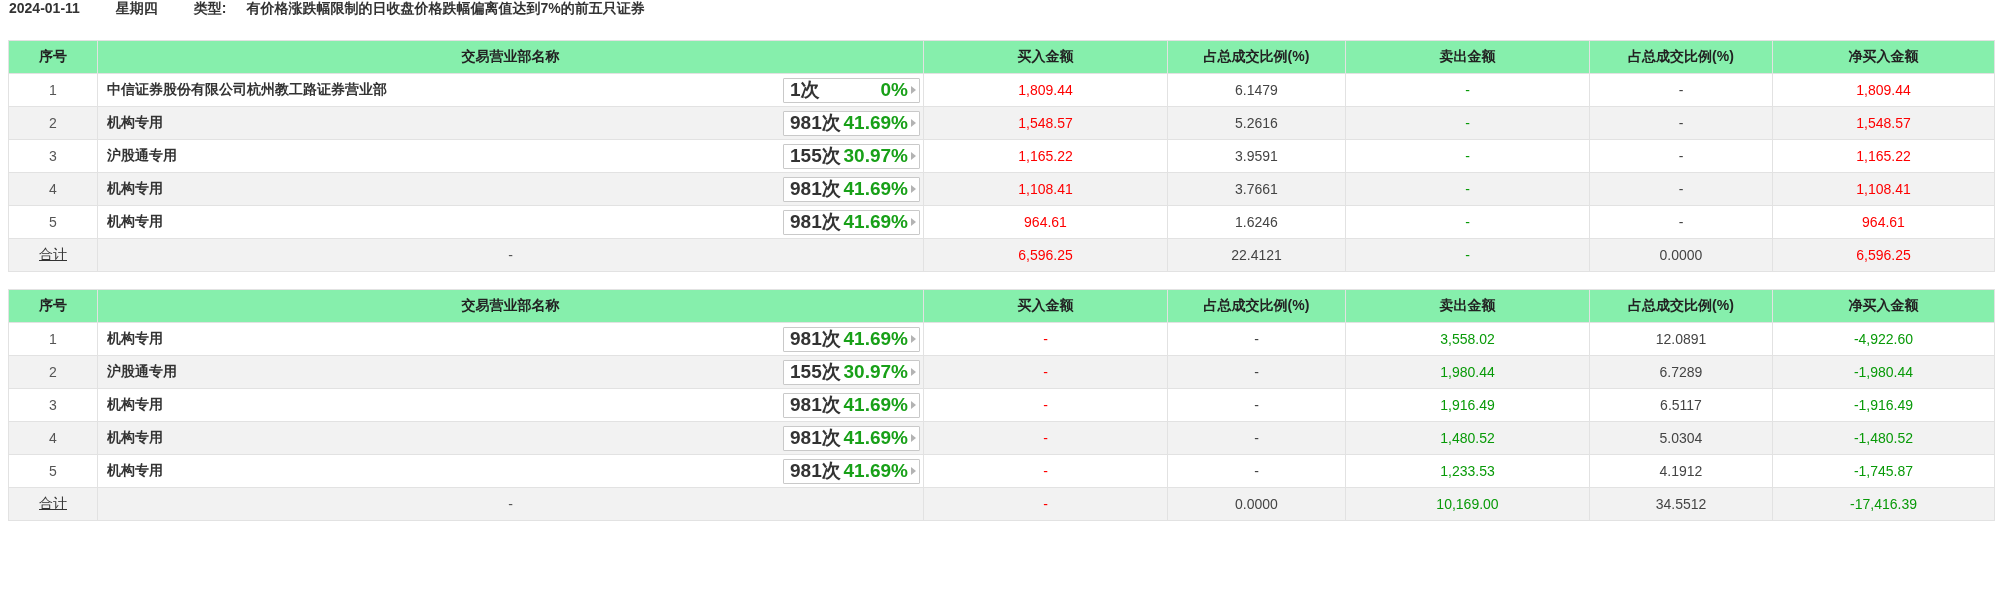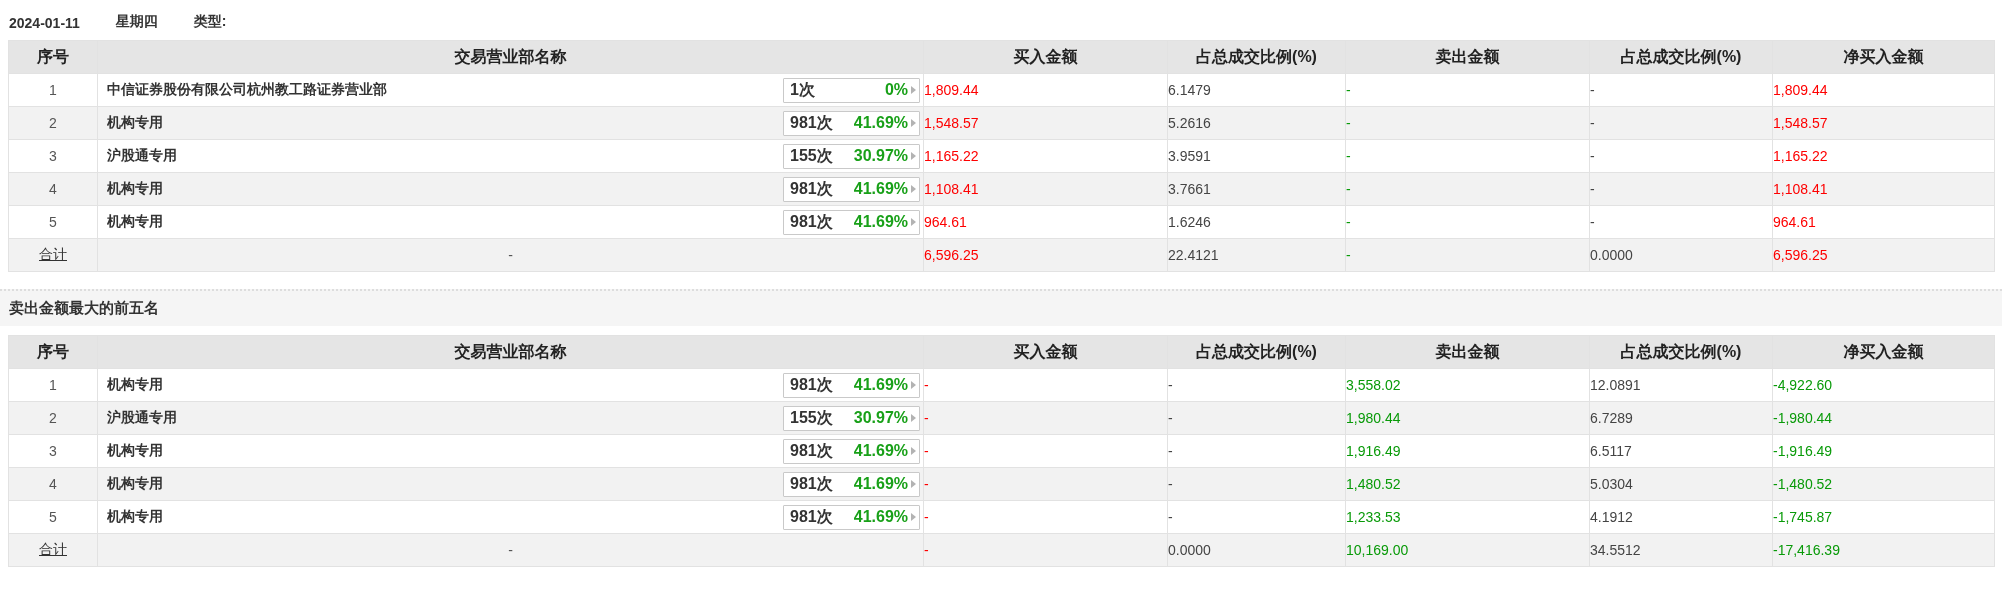--- a/index.html
+++ b/index.html
@@ -3,69 +3,70 @@
 <meta charset="utf-8">
 <style>
   html,body{margin:0;padding:0;background:#fff;}
   body{
     width:2002px;height:612px;overflow:hidden;
     font-family:"Liberation Sans","DejaVu Sans",sans-serif;
     color:#333;font-size:14px;
     --red:#fe0000;--green:#089a08;--dark:#444;--grayno:#555;
   }
   
-  .info-bar{height:31px;display:flex;align-items:flex-end;padding-left:9px;font-weight:bold;color:#333;}
+  .info-bar{height:31px;display:flex;align-items:flex-start;padding-left:9px;font-weight:bold;color:#333;}
   .info-bar .sp35{margin-right:36px;}
   .info-bar .sp10{margin-right:20px;}
   
   .section-band{
     border-top:2px dotted #ddd;background:#f5f5f5;height:35px;
     display:flex;align-items:center;padding-left:9px;
     font-weight:bold;font-size:15px;color:#333;
   }
   
   table{border-collapse:collapse;table-layout:fixed;margin:9px 8px 17px 8px;width:1986px;}
   col.c-no{width:89px;}col.c-name{width:826px;}col.c-buy{width:244px;}
   col.c-ratio1{width:178px;}col.c-sell{width:244px;}col.c-ratio2{width:183px;}col.c-net{width:222px;}
   table,th,td{border:1px solid #e2e2e2;}
   table{border:1px solid #ccc;}
-  th{height:32px;font-size:16px;font-weight:bold;color:#222;text-align:center;background:#e5e5e5;padding:0;}
+  th{height:32px;font-size:14px;font-weight:bold;color:#222;text-align:center;background:#86efac;padding:0;}
   td{height:32px;padding:0;font-size:14px;}
   tbody tr:nth-child(even){background:#f2f2f2;}
   td.no{text-align:center;color:var(--grayno);}
   td.no.total{color:#333;text-decoration:underline;}
   td.name{padding:0;}
   .name-wrap{display:flex;align-items:center;padding:0 3px 0 9px;font-weight:bold;}
   .name-text{flex:0 1 auto;white-space:nowrap;overflow:hidden;color:#333;}
   .name-center{text-align:center;color:#555;}
   .flex-fill{flex:1 1 auto;}
-  td.num{text-align:left;padding-right:0;white-space:nowrap;}
+  td.num{text-align:center;padding-right:0;white-space:nowrap;}
   .v-red{color:var(--red);}
   .v-green{color:var(--green);}
   .v-dark{color:var(--dark);}
   
   .times-badge{
     display:flex;align-items:center;box-sizing:border-box;
     width:137px;height:25px;border:1px solid #c9c9c9;background:#fff;
-    border-radius:1px;padding:0 3px 0 6px;font-size:16px;cursor:pointer;flex:0 0 auto;
+    border-radius:1px;padding:0 3px 0 6px;font-size:19px;cursor:pointer;flex:0 0 auto;
   }
   .times-badge .t-times{color:#333;}
   .times-badge .t-pct{color:#18a018;margin-right:3px;}
   .arrow-right{
     width:0;height:0;border-top:4px solid transparent;border-bottom:4px solid transparent;
     border-left:5px solid #b3b3b3;display:inline-block;
   }
 </style>
 </head>
 <body style="--red: #fe0000; --green: #089a08;">
 
 <div class="info-bar">
   <span class="sp35">2024-01-11</span>
   <span class="sp35">星期四</span>
   <span class="sp10">类型:</span>
+  <span>有价格涨跌幅限制的日收盘价格跌幅偏离值达到7%的前五只证券</span>
 </div>
 
 <section>
   <table>
     <colgroup>
       <col class="c-no">
         <col class="c-name">
         <col class="c-buy">
         <col class="c-ratio1">
       <col class="c-sell">
@@ -193,23 +194,20 @@
           <td class="num v-dark">22.4121</td>
           <td class="num v-green">-</td>
           <td class="num v-dark">0.0000</td>
           <td class="num v-red">6,596.25</td>
         </tr>
       </tbody>
   </table>
 </section>
 
 <section>
-  <div class="section-band">
-    <span>卖出金额最大的前五名</span>
-  </div>
   <table>
     <colgroup>
       <col class="c-no">
         <col class="c-name">
         <col class="c-buy">
         <col class="c-ratio1">
       <col class="c-sell">
         <col class="c-ratio2">
         <col class="c-net">
     </colgroup>

